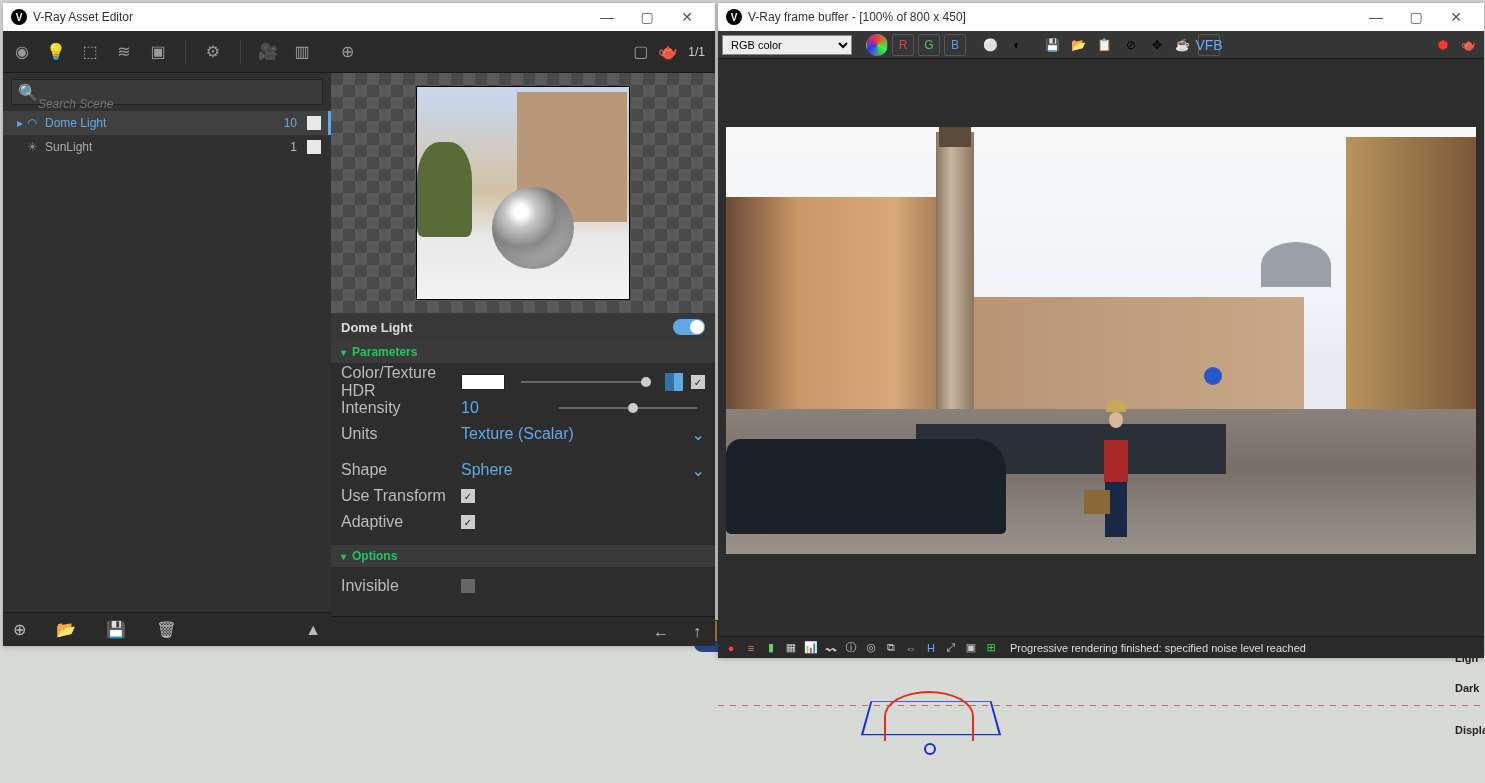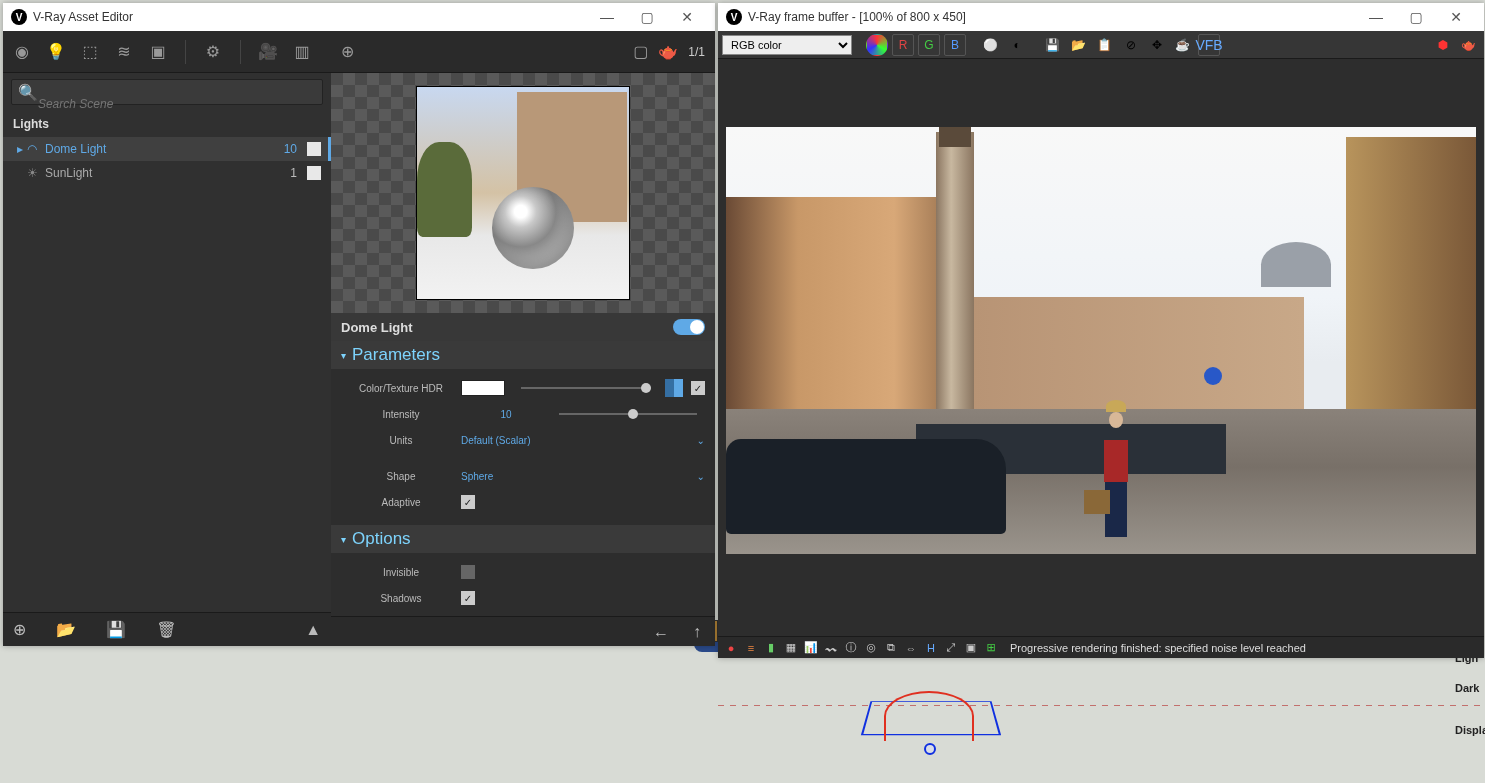--- a/index.html
+++ b/index.html
@@ -48,25 +48,25 @@
 .preview-img { width: 214px; height: 214px; background: linear-gradient(to bottom, #c8d8f0 0%, #d4c2a5 50%, #e8e8e8 70%, #f2f2f2 100%); position:relative; border:1px solid #000;}
 .preview-building { position:absolute; left:100px; top:5px; width:110px; height:130px; background:#b89878;}
 .preview-tree { position:absolute; left:0; top:55px; width:55px; height:95px; background:#5a6b3a; border-radius:40% 40% 10% 10%;}
 .preview-sphere { position:absolute; left:75px; top:100px; width:82px; height:82px; border-radius:50%; background: radial-gradient(circle at 35% 30%, #fff 8%, #c8c8c8 20%, #888 45%, #bbb 70%, #ddd 100%); box-shadow: inset -5px -5px 15px rgba(0,0,0,0.3);}
 
 .prop-title { height:28px; background:#383838; display:flex; align-items:center; padding:0 10px; font-size:13px; color:#ddd; font-weight:600;}
 .prop-title .spacer{flex:1;}
 .toggle { width:32px; height:16px; background:#5fa9e6; border-radius:8px; position:relative;}
 .toggle::after { content:""; position:absolute; right:1px; top:1px; width:14px; height:14px; background:#fff; border-radius:50%;}
 
-.rollout { background:#3a3a3a; color:#7dd3fc; font-size:17px; padding:4px 10px; display:flex; align-items:center; cursor:pointer; font-weight:400;}
+.rollout { background:#3a3a3a; color:#22c55e; font-size:12px; padding:4px 10px; display:flex; align-items:center; cursor:pointer; font-weight:700;}
 .rollout::before { content:"▾"; margin-right:6px; font-size:10px;}
 
 .param-rows { padding: 6px 10px 10px 10px;}
-.param { display:flex; align-items:center; height:26px; font-size:10px; color:#bbb;text-align:center;}
+.param { display:flex; align-items:center; height:26px; font-size:16px; color:#bbb;}
 .param .plabel { width: 120px;}
 .param .pval { color:#5fa9e6; width:90px;}
 .param .pslider { flex:1; height:2px; background:#666; position:relative; margin:0 8px;}
 .param .pslider .knob { position:absolute; top:-4px; width:10px; height:10px; background:#ccc; border-radius:50%;}
 .param .swatch { width:44px; height:16px; background:#fff; border:1px solid #222; margin-right:8px;}
 .param .tex-btn { width:18px; height:18px; background:#5fa9e6; margin-left:6px; display:flex;}
 .param .tex-btn::before { content:""; width:50%; background:#356fa3;}
 .param .check { width:14px; height:14px; background:#ccc; display:flex; align-items:center; justify-content:center; font-size:10px; color:#222;}
 .param .check.off { background:#666;}
 .param .check::after { content:"✓";}
@@ -172,21 +172,20 @@
         <span class="divider"></span>
         <span class="ticon">⚙</span>
         <span class="divider"></span>
         <span class="ticon" style="color:#e07a5a">🎥</span>
         <span class="ticon">▥</span>
       </div>
       <div class="ae-search">
         <span>🔍</span>
         <input placeholder="Search Scene" style="">
       </div>
-      <div class="ae-section-header">Lights</div>
       <div class="ae-list">
         <div class="ae-row selected">
           <span class="row-caret">▸</span>
           <span class="row-icon">◠</span>
           <span class="row-label">Dome Light</span>
           <span class="row-val">10</span>
           <span class="row-box"></span>
         </div>
         <div class="ae-row secondary">
           <span class="row-caret"></span>
@@ -242,44 +241,44 @@
           </div>
           <div class="param">
             <span class="plabel">Intensity</span>
             <span class="pval">10</span>
             <span class="pslider">
                 <span class="knob" style="left:50%"></span>
               </span>
           </div>
           <div class="param">
             <span class="plabel">Units</span>
-            <span class="pval" style="width:auto">Default (Scalar)</span>
+            <span class="pval" style="width:auto">Texture (Scalar)</span>
             <span class="dropdown-caret">⌄</span>
           </div>
           <div style="height:10px"></div>
           <div class="param">
             <span class="plabel">Shape</span>
             <span class="pval" style="width:auto">Sphere</span>
             <span class="dropdown-caret">⌄</span>
           </div>
           <div class="param">
+            <span class="plabel">Use Transform</span>
+            <span class="check"></span>
+          </div>
+          <div class="param">
             <span class="plabel">Adaptive</span>
             <span class="check"></span>
           </div>
         </div>
 
         <div class="rollout">Options</div>
         <div class="param-rows">
           <div class="param">
             <span class="plabel">Invisible</span>
             <span class="check off"></span>
-          </div>
-          <div class="param">
-            <span class="plabel">Shadows</span>
-            <span class="check"></span>
           </div>
 
         </div>
       </div>
 
       <div class="ae-right-bottom">
         <span>←</span>
         <span>↑</span>
       </div>
     </div>

